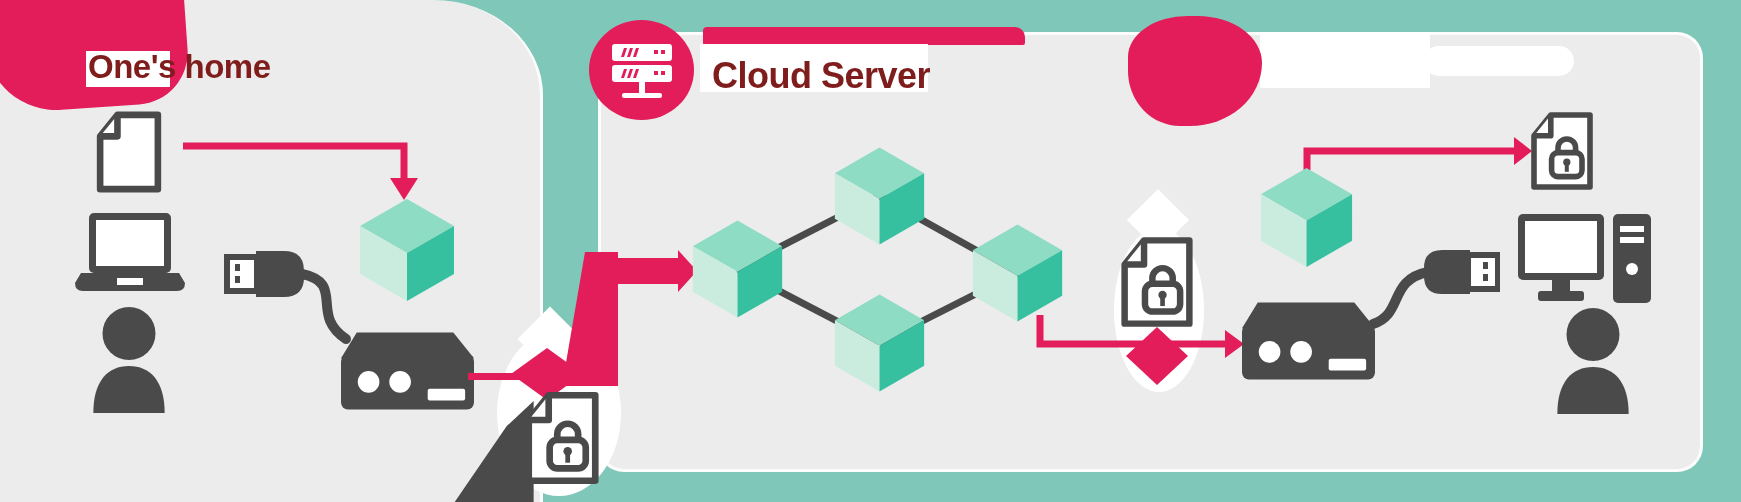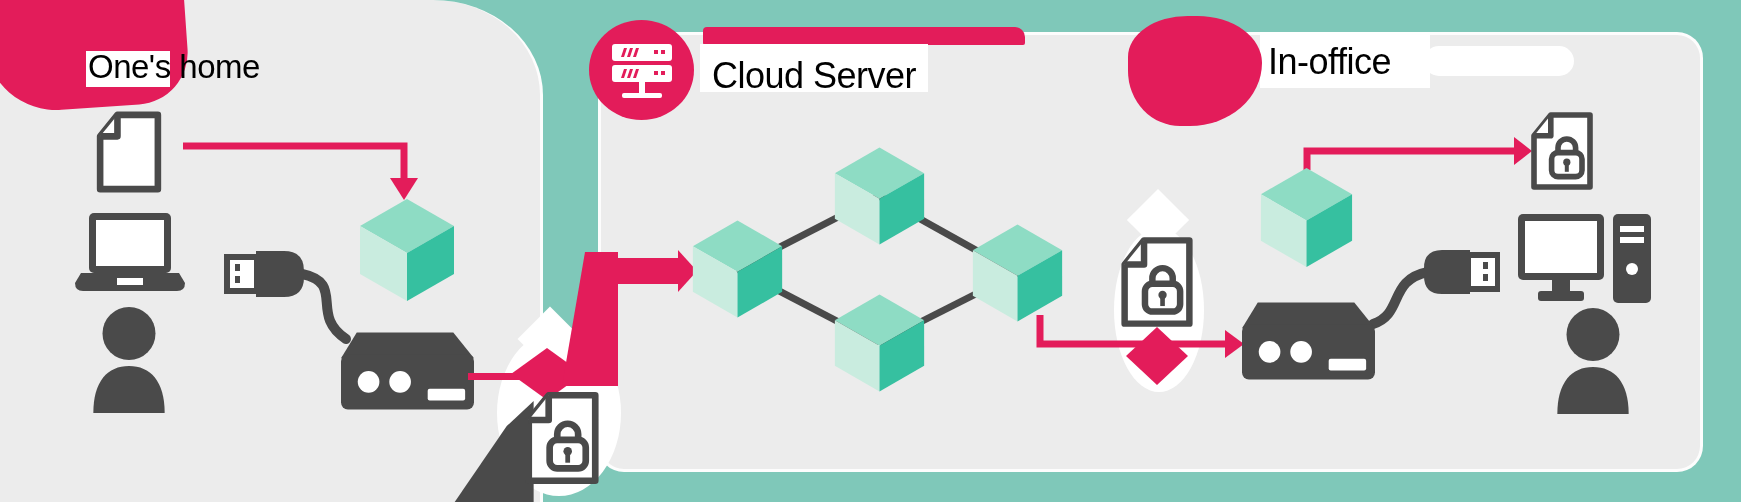--- a/index.html
+++ b/index.html
@@ -30,21 +30,21 @@
     border-radius:48% 52% 58% 42% / 40% 46% 62% 54%;
   }
   .cloud-circle{ left:589px; top:20px; width:105px; height:100px; border-radius:50%; }
   .cloud-strip{ left:703px; top:27px; width:322px; height:18px; border-radius:4px 10px 2px 2px; }
   .white-box{background:#ffffff;}
   .home-title-strip{ left:86px; top:51px; width:84px; height:36px; }
   .cloud-box{ left:700px; top:44px; width:228px; height:48px; }
   .office-box{ left:1260px; top:32px; width:170px; height:56px; }
   .office-strip{ left:1424px; top:46px; width:150px; height:30px; border-radius:15px; }
   .title{
-    color:#000000; font-weight:normal; letter-spacing:-0.5px;
+    color:#7f1d1d; font-weight:bold; letter-spacing:-0.5px;
     white-space:nowrap; line-height:1;
   }
   .home-title{ left:88px; top:50px; font-size:33px; }
   .cloud-title{ left:712px; top:50px; font-size:36px;margin-top:8px; }
   .office-title{ left:1268px; top:44px; font-size:36px; }
   .blob-ellipse{ background:#fff; border-radius:50%; }
   .blob-point{ background:#fff; transform:rotate(45deg); }
   .wedge{
     left:453px; top:398px; width:84px; height:104px; background:#4a4a4a;
     clip-path:polygon(96% 3%, 96% 100%, 2% 100%, 64% 27%);
@@ -191,21 +191,20 @@
     <path d="M26 5 V31 H5" fill="#fff" stroke="#4a4a4a" stroke-width="7" stroke-linejoin="round"></path>
     <path d="M35 54 V46 a11 11 0 0 1 22 0 V54" fill="none" stroke="#4a4a4a" stroke-width="7"></path>
     <rect x="27" y="52" width="38" height="30" rx="8" fill="#fff" stroke="#4a4a4a" stroke-width="7"></rect>
     <circle cx="46" cy="64" r="4.5" fill="#4a4a4a"></circle>
     <rect x="43.5" y="66" width="5" height="10" fill="#4a4a4a"></rect>
   </svg>
 
   <div class="abs white-box office-box"></div>
   <div class="abs white-box office-strip"></div>
   <div class="abs pink office-blob"></div>
-  <div class="abs title office-title">In-office</div>
 
   <svg class="abs" style="left:1292px;top:128px" width="250" height="62" viewBox="0 0 250 62">
     <path d="M15 42 V23 H222" stroke="#e31c5a" stroke-width="7" fill="none"></path>
     <polygon points="222,9 222,37 240,23" fill="#e31c5a"></polygon>
   </svg>
 
   <svg class="abs" style="left:1258px;top:166px" width="97" height="103" viewBox="0 0 100 106">
     <polygon points="50,2 97,29 50,56 3,29" fill="#8edcc4"></polygon>
     <polygon points="3,29 50,56 50,104 3,77" fill="#c9ecdf"></polygon>
     <polygon points="50,56 97,29 97,77 50,104" fill="#36c0a0"></polygon>

